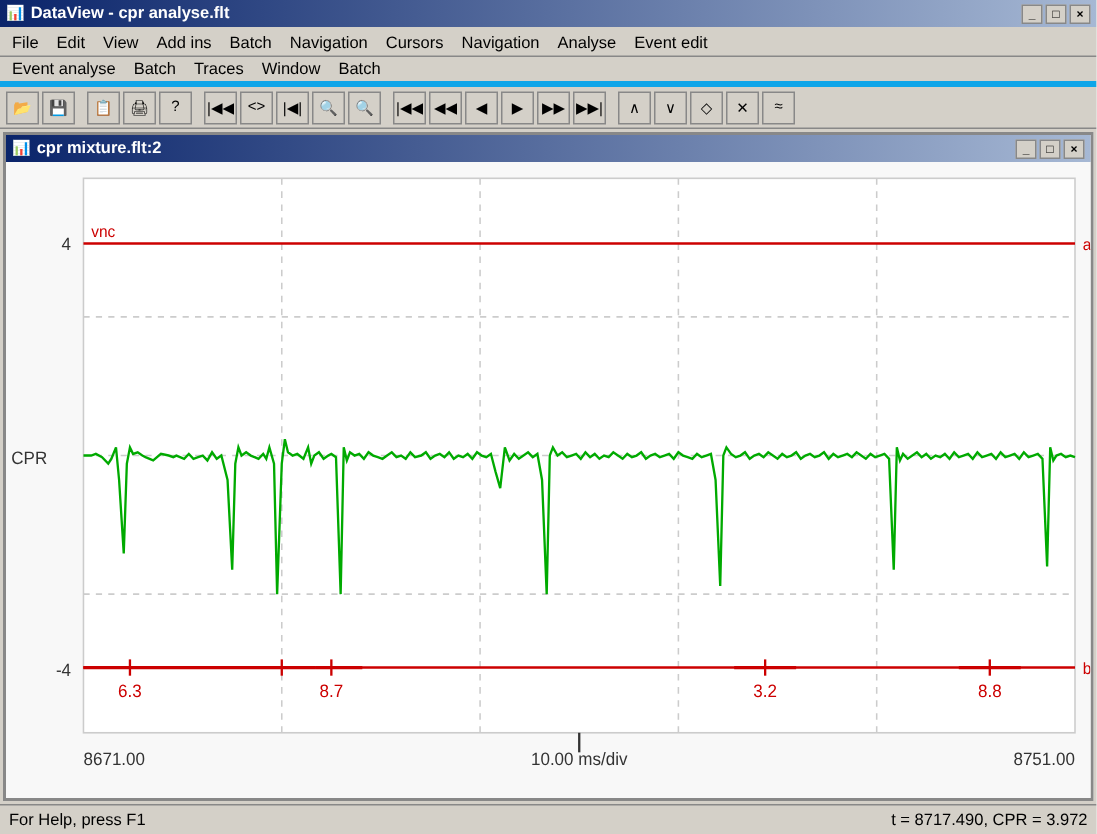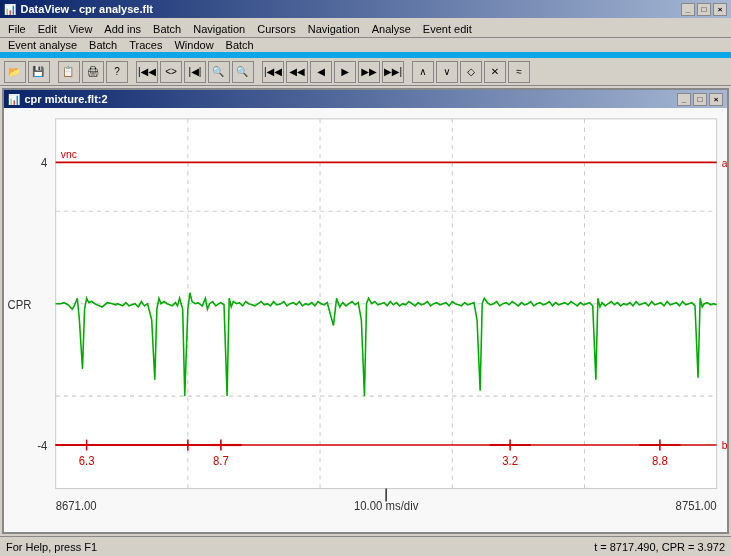--- a/index.html
+++ b/index.html
@@ -41,23 +41,22 @@
       cursor: pointer;
       font-size: 11px;
       color: black;
     }
 
     
     #menu-bar2 {
       background: #d4d0c8;
       height: 20px;
       display: flex;
-      align-items: center;
       padding: 0 2px;
-      border-bottom: 6px solid #0ea5e9;
+      border-bottom: 4px solid #0ea5e9;
     }
 
     
     #toolbar {
       background: #d4d0c8;
       height: 28px;
       display: flex;
       align-items: center;
       padding: 2px 4px;
       border-bottom: 1px solid #888;

